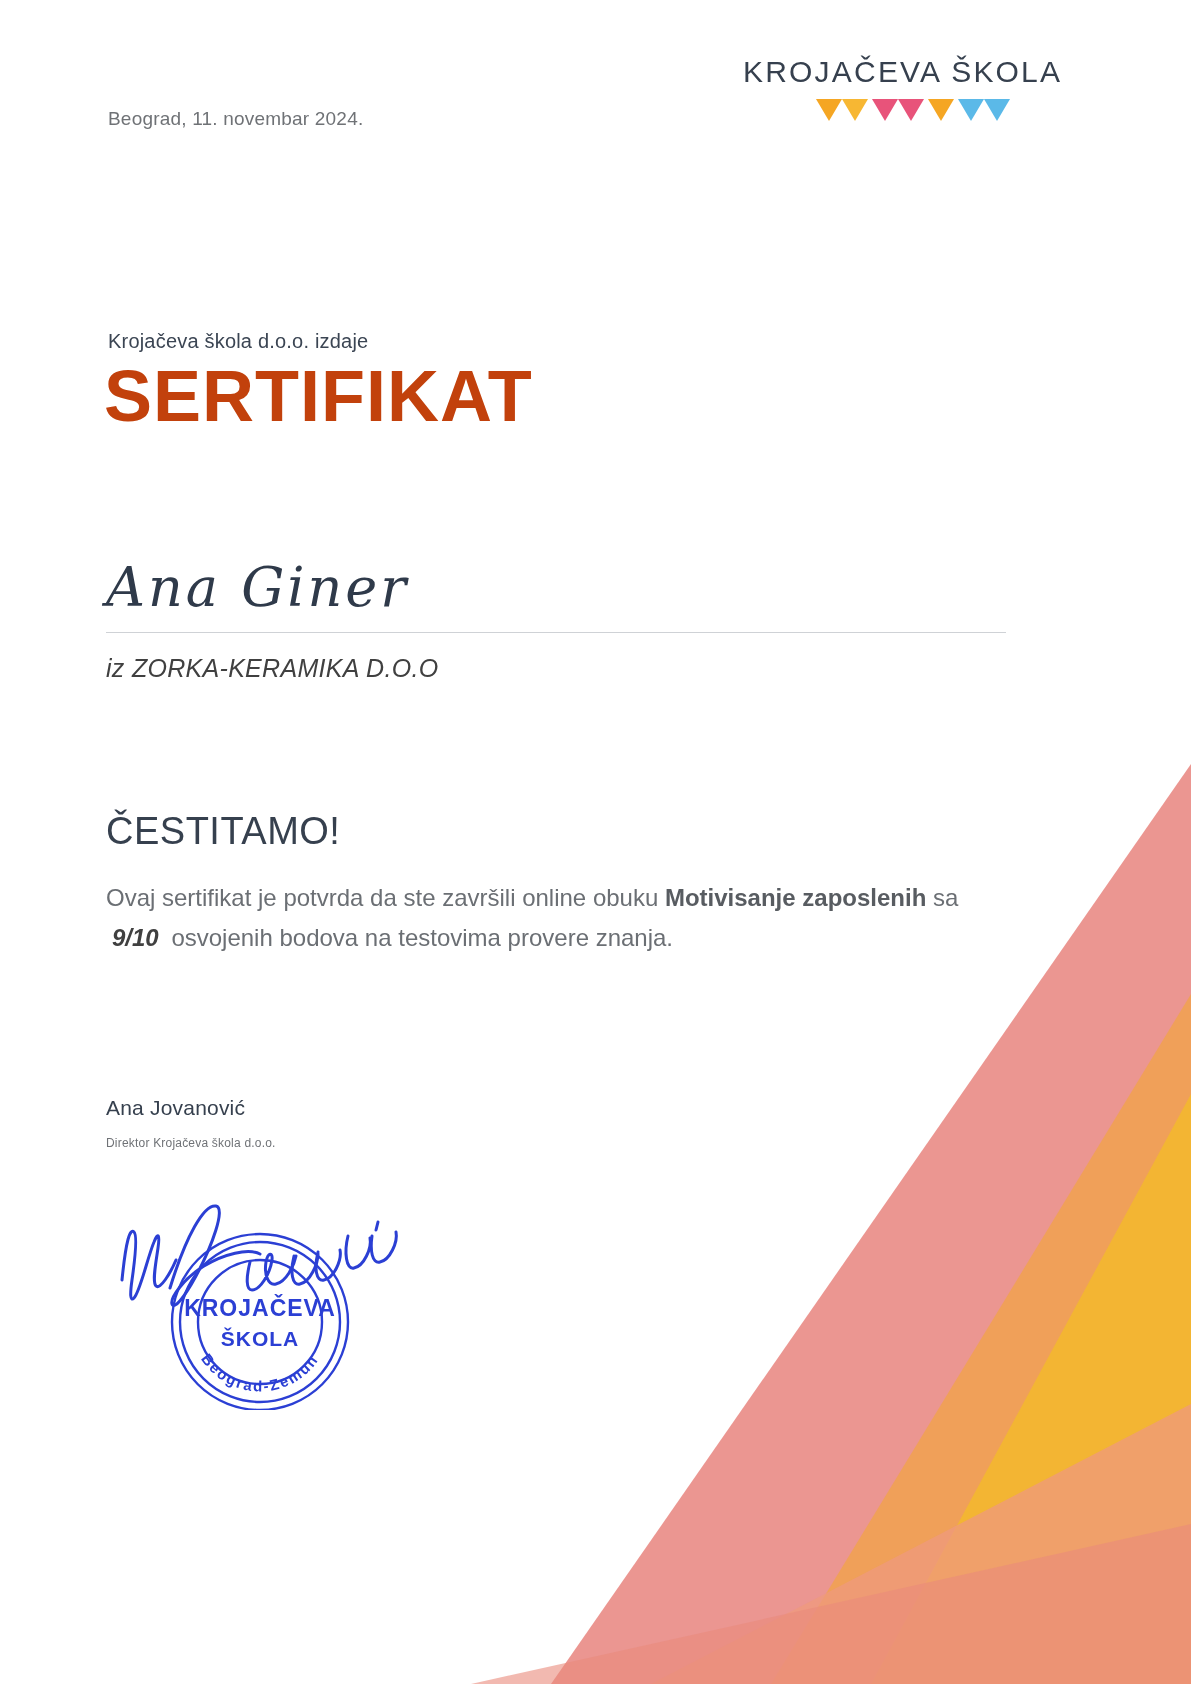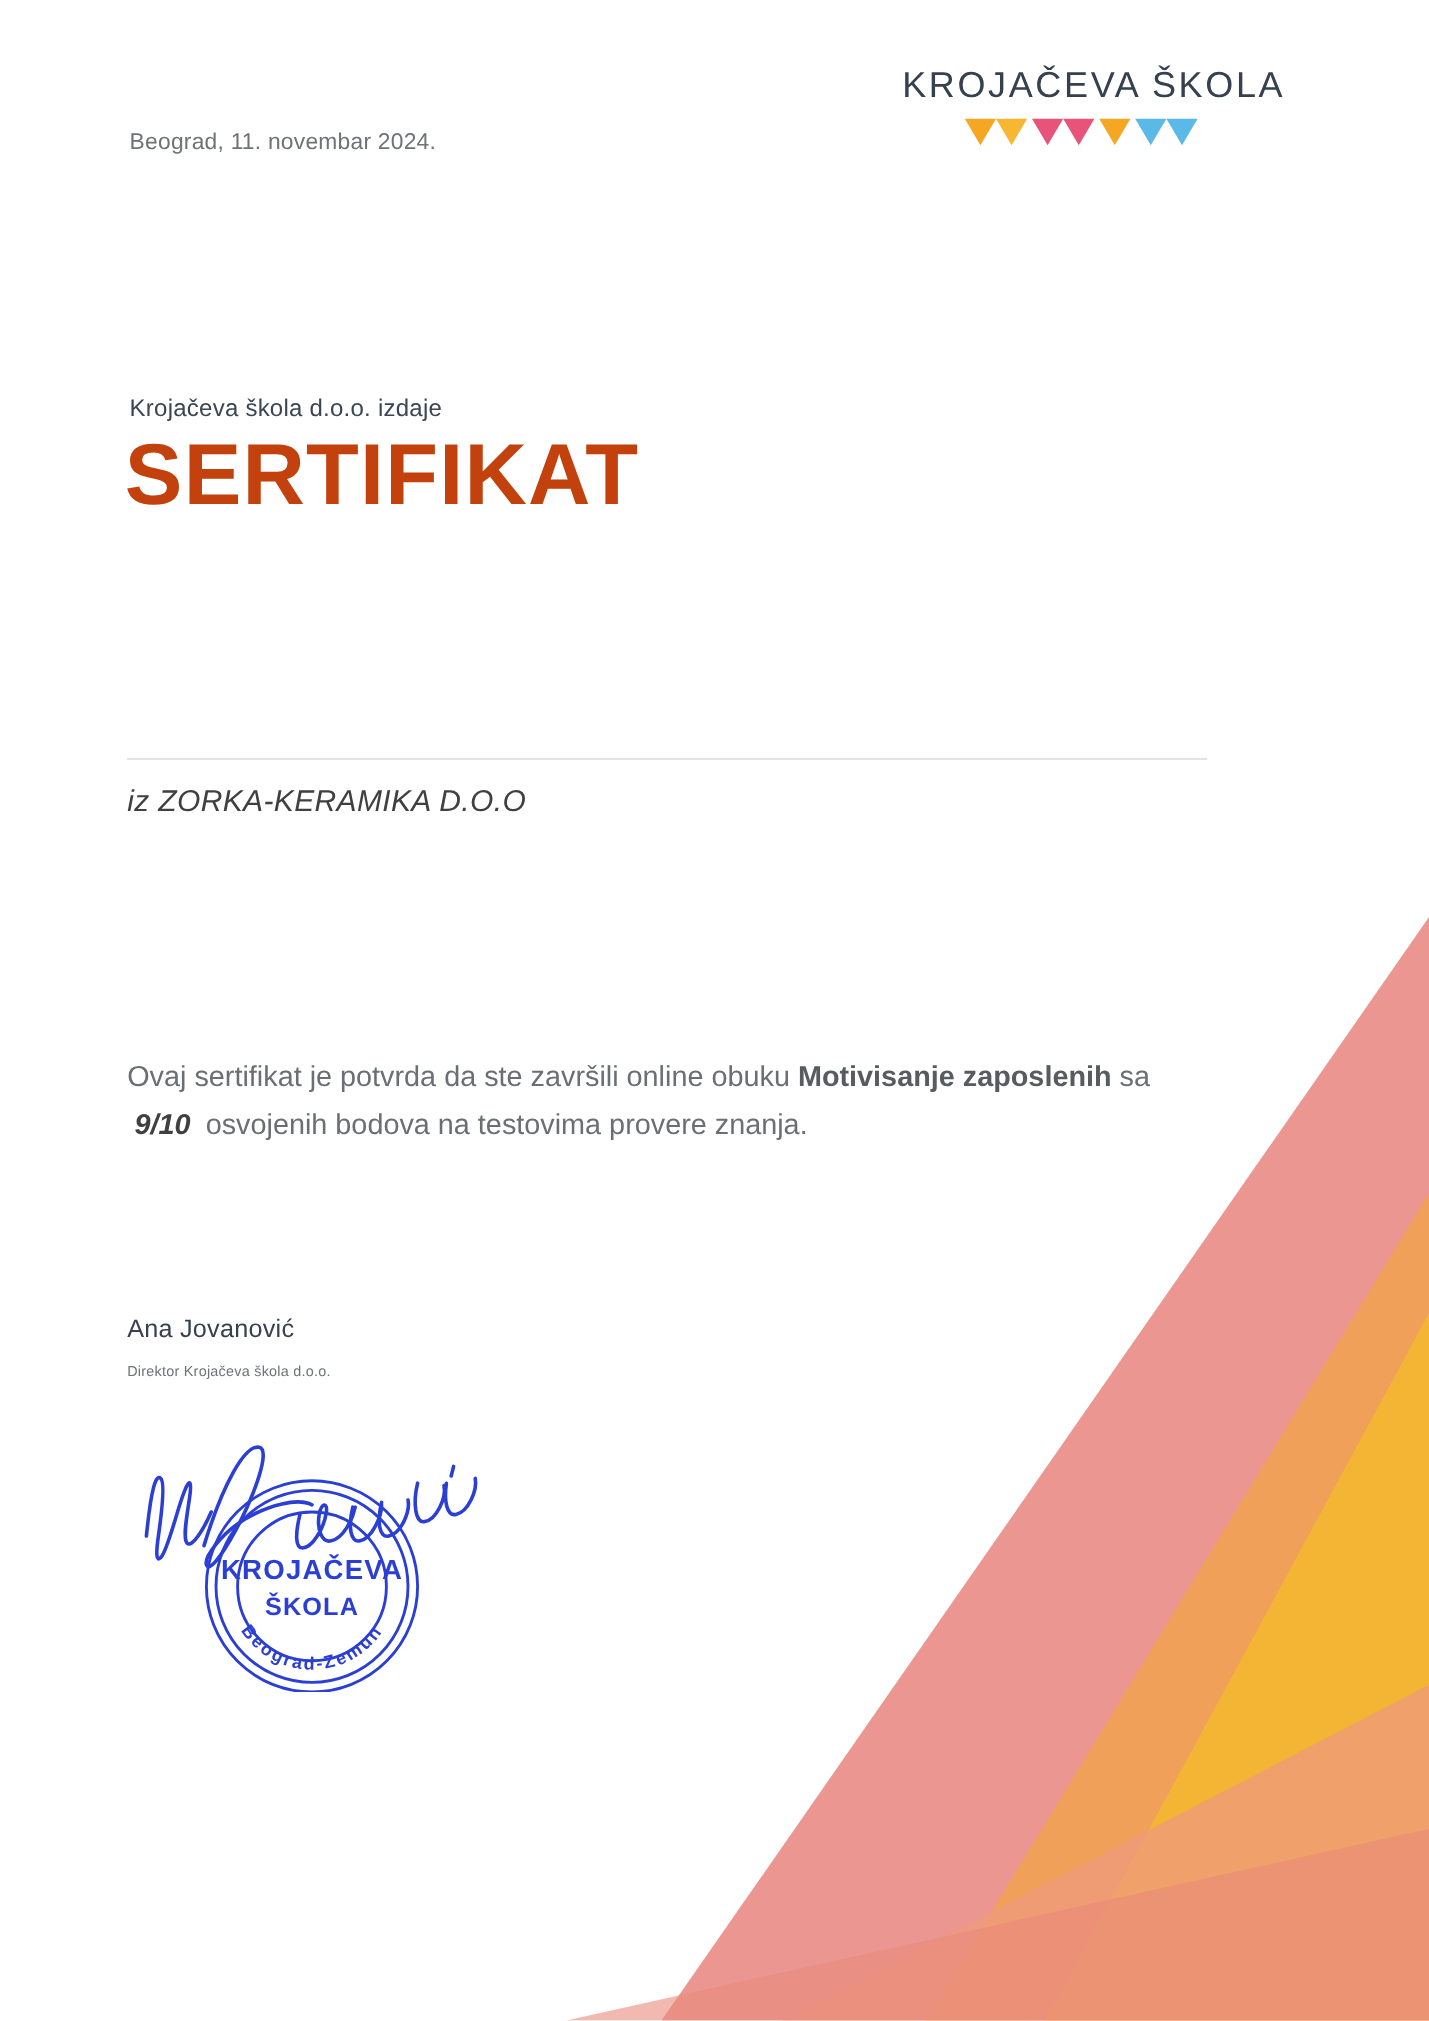--- a/index.html
+++ b/index.html
@@ -33,24 +33,24 @@
   .date-line {
     position: absolute;
     left: 108px;
     top: 108px;
     font-size: 19px;
     color: #6f7276;
     letter-spacing: 0.2px;
   }
   .logo-block {
     position: absolute;
-    right: 120px;
+    right: 108px;
     top: 55px;
     width: 340px;
-    text-align: right;
+    text-align: left;
   }
   .logo-text {
     font-size: 30px;
     letter-spacing: 2.2px;
     color: #36404e;
     font-weight: 400;
     white-space: nowrap;
   }
   .logo-tri-row {
     margin-top: 10px;
@@ -197,23 +197,25 @@
       <span class="tri" style="border-top-color:#e8537a;"></span>
       <span class="tri sp" style="border-top-color:#f5a623;"></span>
       <span class="tri sp" style="border-top-color:#5bb9e8;"></span>
       <span class="tri" style="border-top-color:#5bb9e8;"></span>
     </div>
   </div>
 
   <div class="issuer">Krojačeva škola d.o.o. izdaje</div>
   <div class="cert-title">SERTIFIKAT</div>
 
+  <div class="recipient-name">Ana Giner</div>
   <div class="recipient-rule"></div>
   <div class="recipient-company">iz ZORKA-KERAMIKA D.O.O</div>
 
+  <div class="congrats">ČESTITAMO!</div>
   <div class="body-text">
     <span>Ovaj sertifikat je potvrda da ste završili online obuku </span><b>Motivisanje zaposlenih</b><span> sa </span><span class="score">9/10</span><span> osvojenih bodova na testovima provere znanja.</span>
   </div>
 
   <div class="signer-name">Ana Jovanović</div>
   <div class="signer-role">Direktor Krojačeva škola d.o.o.</div>
 
   <svg class="signature-area" viewBox="0 0 330 240">
     <g fill="none" stroke="#2b3fd4" stroke-width="3" stroke-linecap="round" stroke-linejoin="round">
       <path d="M22 110 C26 70, 30 58, 34 62 C38 66, 34 96, 32 110 C30 124, 30 132, 34 128 C40 122, 48 86, 54 72 C58 62, 60 64, 58 78 C56 92, 52 112, 56 116 C60 120, 70 104, 76 90"></path>

